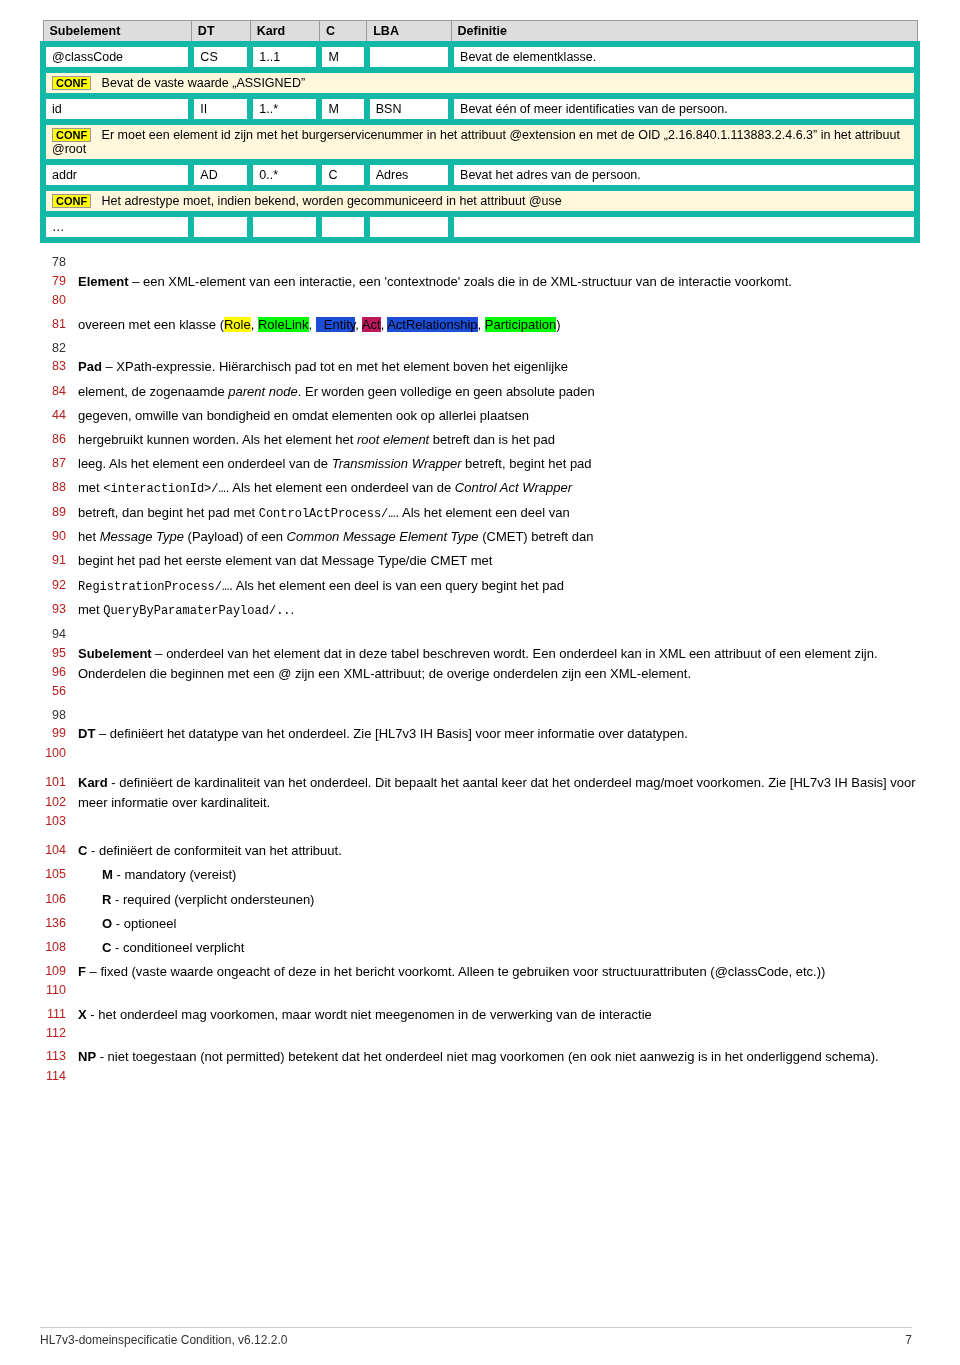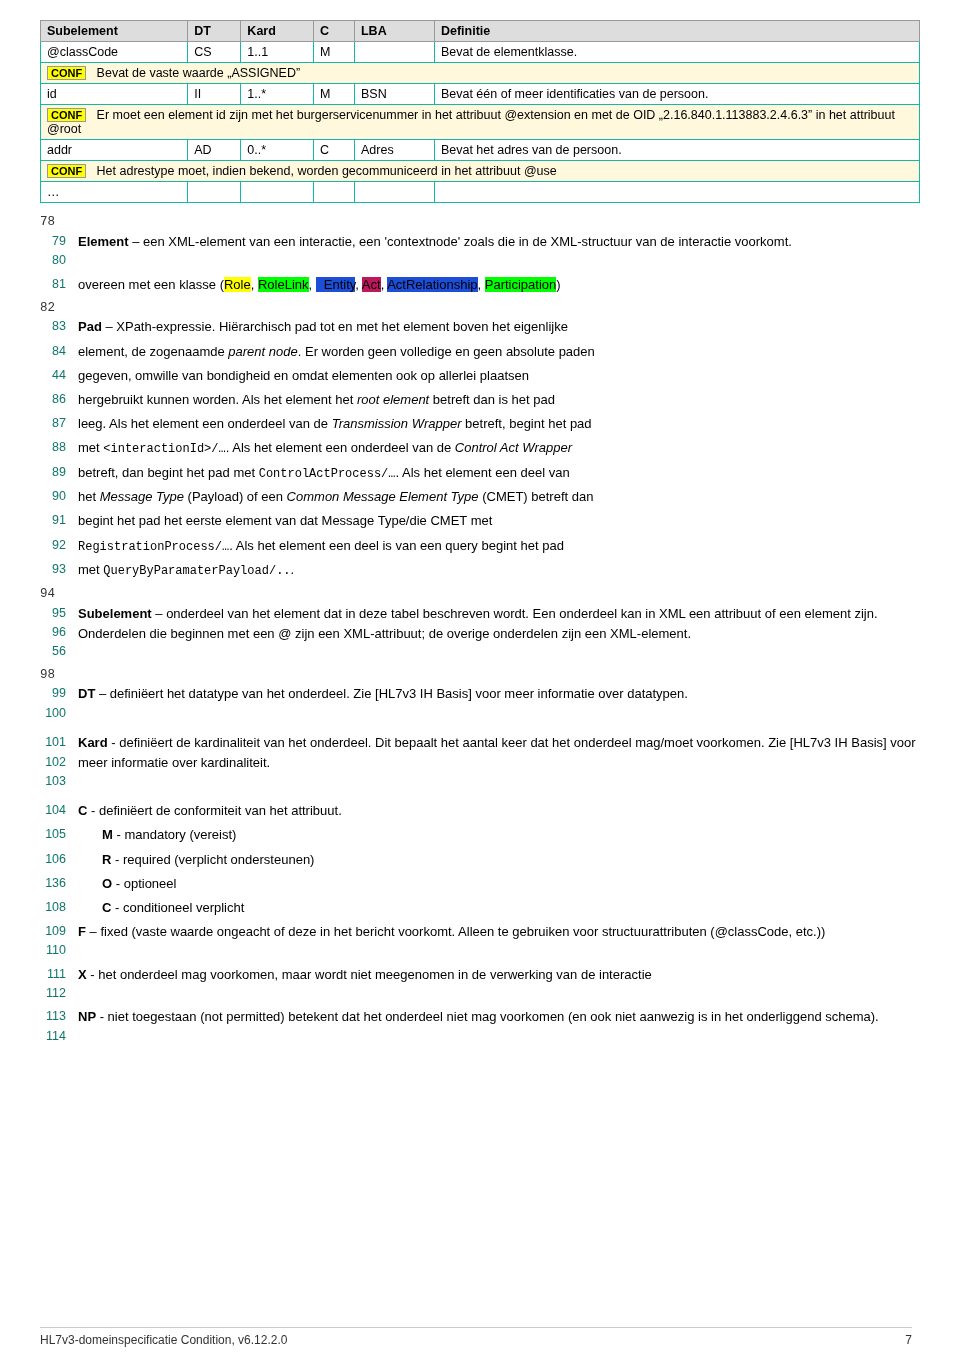--- a/index.html
+++ b/index.html
@@ -24,21 +24,21 @@
       font-size: 12.5px;
     }
     .data-table th {
       background: #ddd;
       border: 1px solid #999;
       padding: 3px 6px;
       text-align: left;
       font-weight: bold;
     }
     .data-table td {
-      border: 1px solid #14b8a6;
+      border: 6px solid #14b8a6;
       padding: 3px 6px;
       vertical-align: top;
     }
 
     .conf-badge {
       display: inline-block;
       background: #ffff00;
       border: 1px solid #999;
       padding: 0px 3px;
       font-size: 11px;
@@ -52,26 +52,26 @@
     }
     .line {
       display: flex;
       align-items: flex-start;
       min-height: 18px;
       margin-bottom: 0px;
     }
     .line-num {
       width: 38px;
       min-width: 38px;
+      text-align: right;
       padding-right: 12px;
       color: #333;
       font-size: 12.5px;
       line-height: 1.5;
       flex-shrink: 0;
-      font-family: Liberation Mono, monospace;
     }
     .line-content {
       flex: 1;
       font-size: 13px;
       line-height: 1.5;
       padding-top: 0;
     }
     .line-content.empty {
       min-height: 18px;
     }
@@ -80,21 +80,21 @@
     .para-block {
       display: flex;
       align-items: flex-start;
       margin-bottom: 4px;
     }
     .para-lines {
       width: 38px;
       min-width: 38px;
       text-align: right;
       padding-right: 12px;
-      color: #0f766e;
+      color: #b91c1c;
       font-size: 12.5px;
       line-height: 1.5;
       flex-shrink: 0;
     }
     .para-lines .ln {
       display: block;
       line-height: 1.55;
     }
     .para-content {
       flex: 1;

